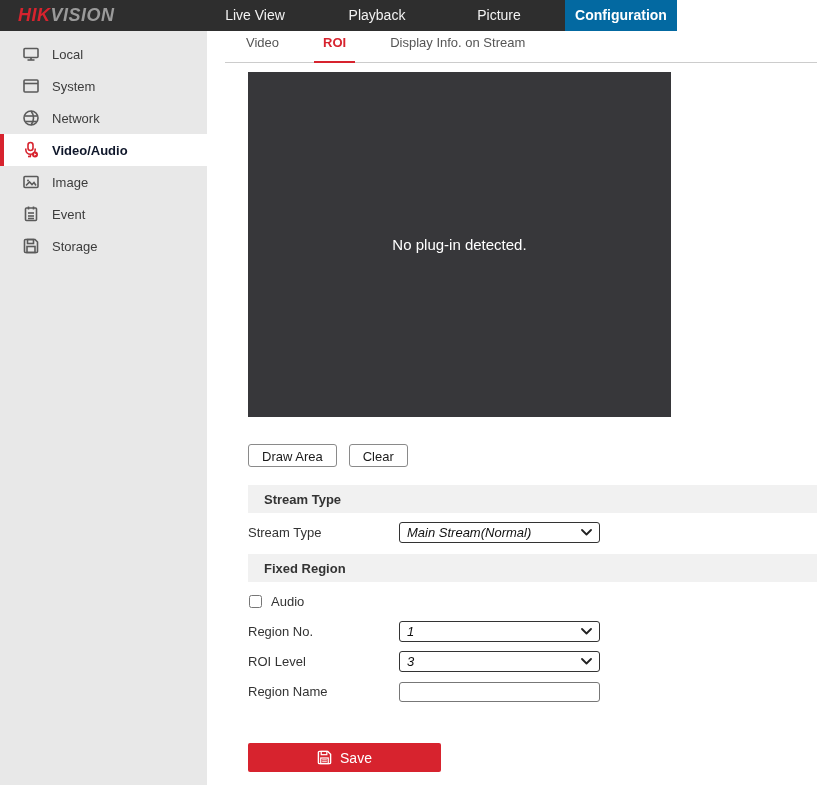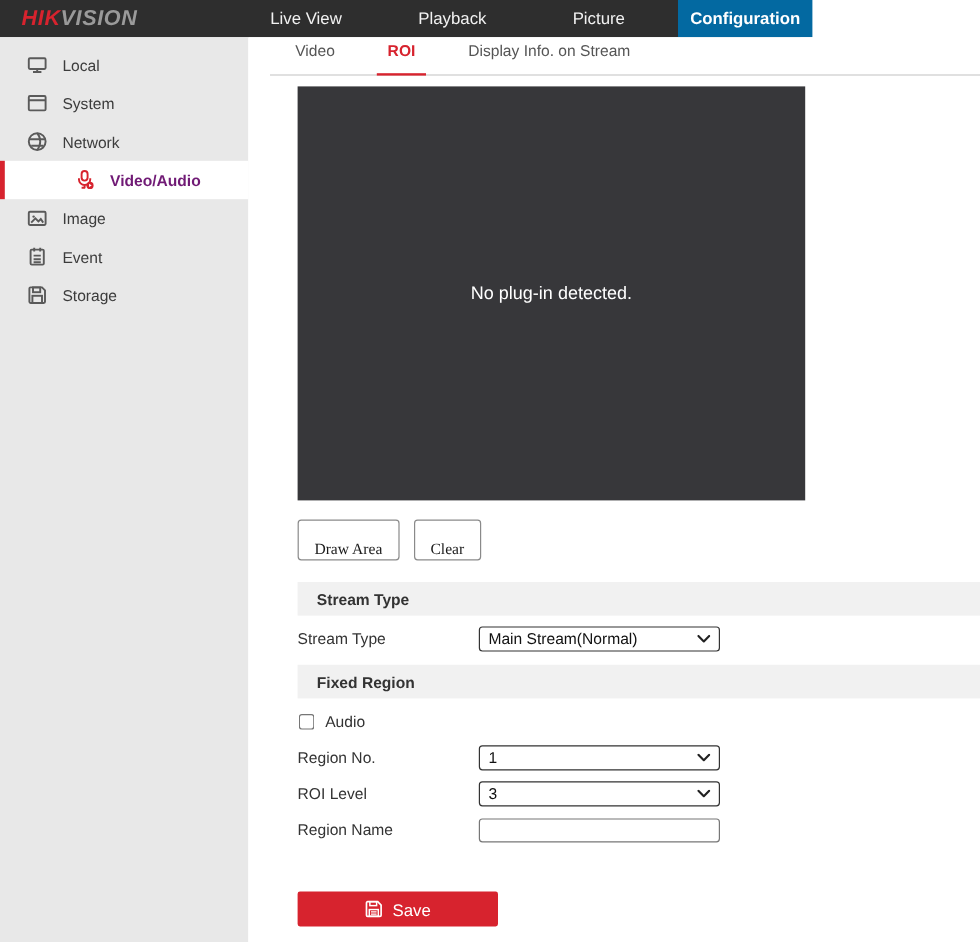--- a/index.html
+++ b/index.html
@@ -21,21 +21,21 @@
   .topnav .nav-item.active { background: #0369a1; color: #ffffff; font-weight: bold; }
 
   
   .sidebar { position: absolute; left: 0; top: 31px; width: 207px; height: 754px;
     background: #e8e8e8; padding-top: 7px; }
   .side-item { position: relative; height: 32px; display: flex; align-items: center;
     padding-left: 22px; cursor: pointer; color: #3c3c3c; font-size: 13px; }
   .side-item .icn { width: 18px; height: 18px; margin-right: 12px; display: flex;
     align-items: center; justify-content: center; }
   .side-item svg { stroke: #5a5a5a; }
-  .side-item.active { background: #ffffff; color: #701a75; font-weight: bold; justify-content: center; }
+  .side-item.active { background: #ffffff; color: #0f172a; font-weight: bold; }
   .side-item.active::before { content: ""; position: absolute; left: 0; top: 0;
     width: 4px; height: 32px; background: #d7232e; }
   .side-item.active svg { stroke: #d7232e; }
 
   
   .content { position: absolute; left: 207px; top: 31px; width: 610px; height: 754px;
     background: #ffffff; }
   .tabbar { height: 32px; margin-left: 18px; border-bottom: 1px solid #cccccc;
     display: flex; align-items: flex-end; padding-left: 12px; }
   .tab { font-size: 13px; color: #555555; padding: 0 9px 12px 9px; margin-right: 26px;
@@ -44,49 +44,49 @@
   .tab.active::after { content: ""; position: absolute; left: 0; right: 0; bottom: -1px;
     height: 2px; background: #d7232e; }
 
   .body-area { padding-left: 41px; }
 
   .player { margin-top: 9px; width: 423px; height: 345px; background: #37373a;
     display: flex; align-items: center; justify-content: center; }
   .player-msg { color: #ffffff; font-size: 15px; }
 
   .btn-row { margin-top: 16px; display: flex; gap: 12px; }
-  .btn { height: 23px; padding: 16px 13px; background: #ffffff; border: 1px solid #8a8a8a;
+  .btn { height: 23px; padding: 4px 13px; background: #ffffff; border: 1px solid #8a8a8a;
     border-radius: 3px; font-size: 13px; color: #1a1a1a; cursor: pointer;
-    font-family: Liberation Serif, serif; }
+    font-family: Liberation Sans, sans-serif; margin-top: 11px; }
 
   .section-bar { margin-top: 18px; height: 28px; background: #f1f1f1; display: flex;
     align-items: center; padding-left: 16px; width: 569px; }
   .section-title { font-size: 13px; font-weight: bold; color: #333333; }
 
   .form-row { display: flex; align-items: center; margin-top: 9px; height: 21px; }
   .form-label { width: 151px; font-size: 13px; color: #333333; }
   .select { width: 201px; height: 21px; border: 1px solid #333333; border-radius: 3px;
     background: #ffffff; display: flex; align-items: center; padding: 0 7px;
-    cursor: pointer; position: relative; }
+    cursor: pointer; position: relative; font-style: italic; }
   .select-value { font-size: 13px; color: #111111; flex: 1; white-space: nowrap;
     overflow: hidden; }
   .chev { flex-shrink: 0; }
 
   .enable-row { margin-top: 9px; height: 21px; display: flex; align-items: center; }
   .enable-row input[type="checkbox"] { width: 13px; height: 13px; margin: 0 9px 0 1px;
     accent-color: #ffffff; }
   .enable-label { font-size: 13px; color: #333333; }
   .mt-lg { margin-top: 11px; }
 
   .text-input { width: 201px; height: 20px; border: 1px solid #777777; border-radius: 3px;
     font-size: 13px; padding: 0 6px; color: #111111; outline: none;
     font-family: "Liberation Sans", sans-serif; }
 
   .save-row { margin-top: 41px; }
-  .save-btn { width: 167px; height: 29px; background: #d7232e; color: #ffffff;
+  .save-btn { width: 193px; height: 29px; background: #d7232e; color: #ffffff;
     border: none; border-radius: 2px; font-size: 14px; display: flex; align-items: center;
     justify-content: center; gap: 8px; cursor: pointer;
     font-family: "Liberation Sans", sans-serif; }
 </style>
 </head>
 <body>
 
 <div class="app">
 
   <div class="topbar">

